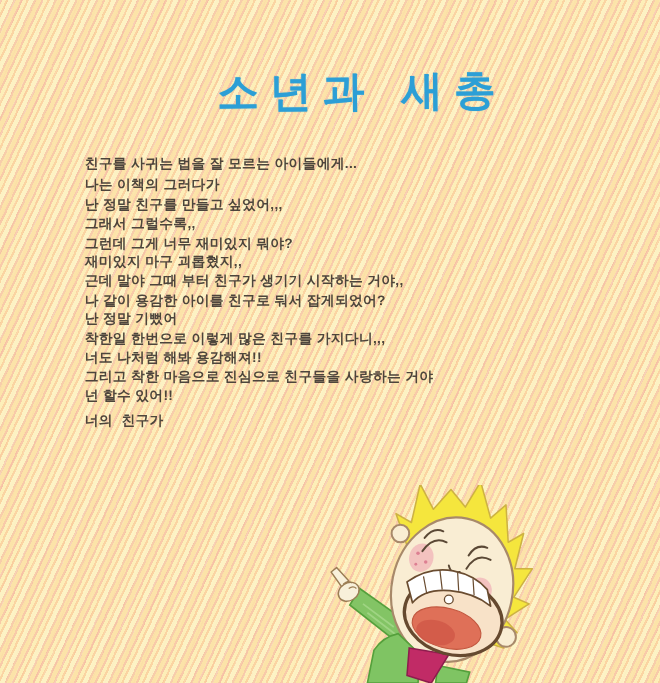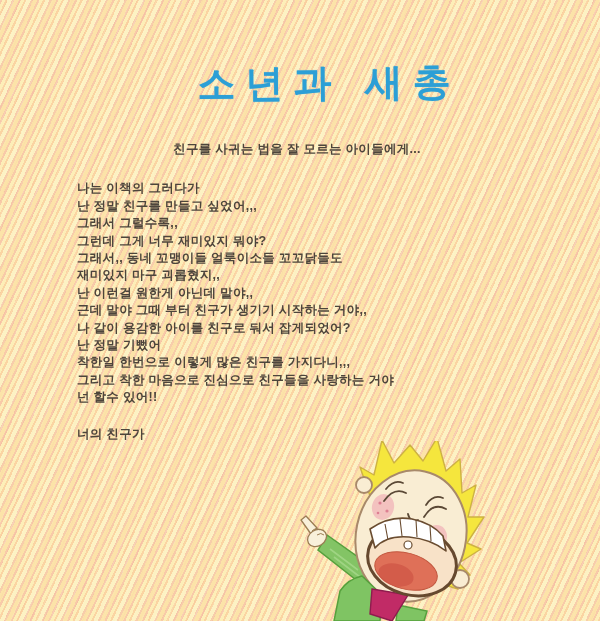--- a/index.html
+++ b/index.html
@@ -27,42 +27,41 @@
     font-size:38px;font-weight:bold;letter-spacing:10px;
     color:#2c9fd6;transform:rotate(-0.5deg);
     font-family:"DejaVu Sans", sans-serif;
     text-shadow:0 0 1px rgba(44,159,214,0.6);
   }
   .letter{
     position:absolute;left:77px;top:141px;width:440px;
     font-size:12.5px;line-height:17.4px;font-weight:bold;
     color:#4d453c;letter-spacing:0.3px;
   }
-  .salutation{margin-bottom:22px;text-align:center;}
-  .signoff{margin-top:19px;}
+  .salutation{margin-bottom:2px;}
+  .signoff{margin-top:6px;font-family:Liberation Mono, monospace;}
   .boy{position:absolute;left:290px;top:441px;width:200px;height:180px;}
 </style>
 </head>
 <body>
 
 <div class="title">소년과 새총</div>
 
 <div class="letter">
   <div class="salutation">친구를 사귀는 법을 잘 모르는 아이들에게...</div>
   <div>나는 이책의 그러다가</div>
   <div>난 정말 친구를 만들고 싶었어,,,</div>
   <div>그래서 그럴수록,,</div>
   <div>그런데 그게 너무 재미있지 뭐야?</div>
-  <div>그래서,, 동네 꼬맹이들 얼룩이소들 꼬꼬닭들도</div>
   <div>재미있지 마구 괴롭혔지,,</div>
-  <div>난 이런걸 원한게 아닌데 말야,,</div>
   <div>근데 말야 그때 부터 친구가 생기기 시작하는 거야,,</div>
   <div>나 같이 용감한 아이를 친구로 둬서 잡게되었어?</div>
   <div>난 정말 기뻤어</div>
   <div>착한일 한번으로 이렇게 많은 친구를 가지다니,,,</div>
+  <div>너도 나처럼 해봐 용감해져!!</div>
   <div>그리고 착한 마음으로 진심으로 친구들을 사랑하는 거야</div>
   <div>넌 할수 있어!!</div>
   <div class="signoff">너의 친구가</div>
 </div>
 
 <svg class="boy" viewBox="0 0 200 180">
 
   <g>
     <path d="M70 142 L28 109 L37 94 L82 126 Z" fill="#83c465" stroke="#55a03c" stroke-width="1.5"></path>
     <path d="M44 116 L70 136 M40 108 L68 129" stroke="#a6d88b" stroke-width="1.6" fill="none" opacity="0.8"></path>

